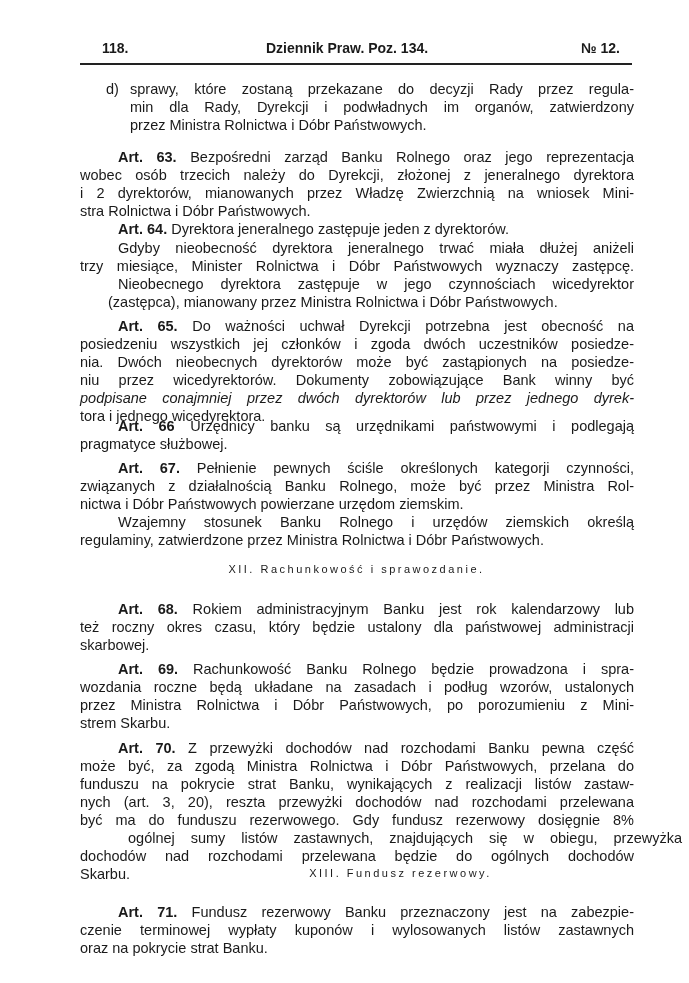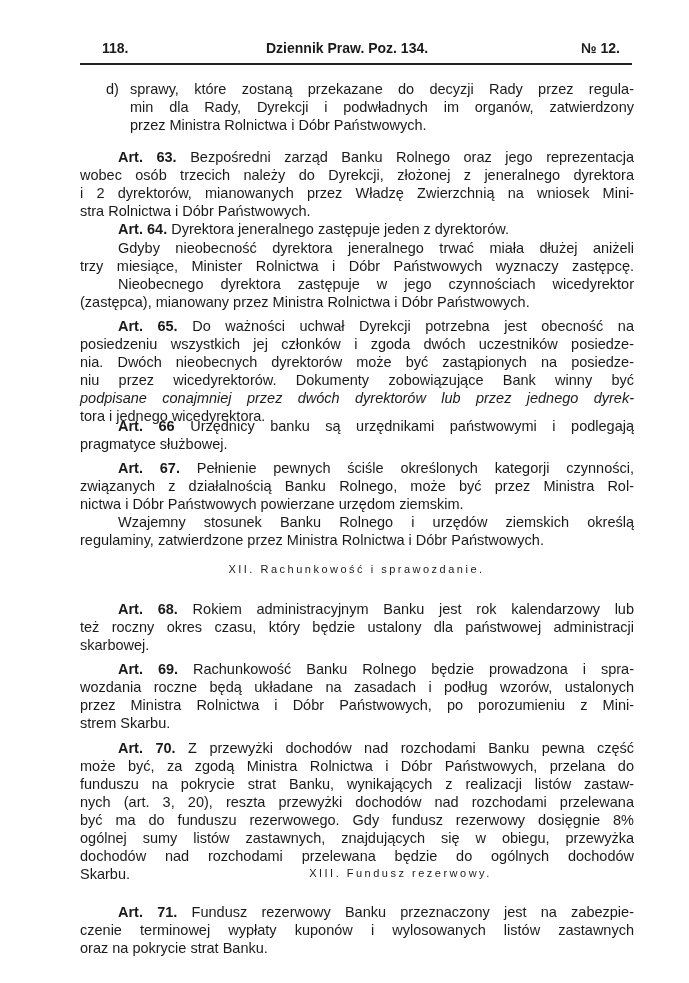--- a/index.html
+++ b/index.html
@@ -39,21 +39,21 @@
 
   <div class="line" style="top:148px;left:106px;width:516px;"><span class="art">Art. 63.</span> <span>Bezpośredni zarząd Banku Rolnego oraz jego reprezentacja</span></div>
   <div class="line full" style="top:166px;">wobec osób trzecich należy do Dyrekcji, złożonej z jeneralnego dyrektora</div>
   <div class="line full" style="top:184px;">i 2 dyrektorów, mianowanych przez Władzę Zwierzchnią na wniosek Mini-</div>
   <div class="line full last" style="top:202px;">stra Rolnictwa i Dóbr Państwowych.</div>
 
   <div class="line last" style="top:220px;"><span class="art">Art. 64.</span> <span>Dyrektora jeneralnego zastępuje jeden z dyrektorów.</span></div>
   <div class="line" style="top:239px;">Gdyby nieobecność dyrektora jeneralnego trwać miała dłużej aniżeli</div>
   <div class="line full" style="top:257px;">trzy miesiące, Minister Rolnictwa i Dóbr Państwowych wyznaczy zastępcę.</div>
   <div class="line" style="top:275px;">Nieobecnego dyrektora zastępuje w jego czynnościach wicedyrektor</div>
-  <div class="line full last" style="top:293px;">(zastępca), mianowany przez Ministra Rolnictwa i Dóbr Państwowych.</div>
+  <div class="line full last" style="top:293px;margin-left:28px;">(zastępca), mianowany przez Ministra Rolnictwa i Dóbr Państwowych.</div>
 
   <div class="line" style="top:317px;"><span class="art">Art. 65.</span> <span>Do ważności uchwał Dyrekcji potrzebna jest obecność na</span></div>
   <div class="line full" style="top:335px;">posiedzeniu wszystkich jej członków i zgoda dwóch uczestników posiedze-</div>
   <div class="line full" style="top:353px;">nia. Dwóch nieobecnych dyrektorów może być zastąpionych na posiedze-</div>
   <div class="line full" style="top:371px;">niu przez wicedyrektorów. Dokumenty zobowiązujące Bank winny być</div>
   <div class="line full" style="top:389px;font-style:italic;">podpisane conajmniej przez dwóch dyrektorów lub przez jednego dyrek-</div>
   <div class="line full last" style="top:407px;">tora i jednego wicedyrektora.</div>
 
   <div class="line" style="top:417px;"><span class="art">Art. 66</span> <span>Urzędnicy banku są urzędnikami państwowymi i podlegają</span></div>
   <div class="line full last" style="top:435px;">pragmatyce służbowej.</div>
@@ -73,21 +73,21 @@
   <div class="line" style="top:660px;"><span class="art">Art. 69.</span> <span>Rachunkowość Banku Rolnego będzie prowadzona i spra-</span></div>
   <div class="line full" style="top:678px;">wozdania roczne będą układane na zasadach i podług wzorów, ustalonych</div>
   <div class="line full" style="top:696px;">przez Ministra Rolnictwa i Dóbr Państwowych, po porozumieniu z Mini-</div>
   <div class="line full last" style="top:714px;">strem Skarbu.</div>
 
   <div class="line" style="top:739px;"><span class="art">Art. 70.</span> <span>Z przewyżki dochodów nad rozchodami Banku pewna część</span></div>
   <div class="line full" style="top:757px;">może być, za zgodą Ministra Rolnictwa i Dóbr Państwowych, przelana do</div>
   <div class="line full" style="top:775px;">funduszu na pokrycie strat Banku, wynikających z realizacji listów zastaw-</div>
   <div class="line full" style="top:793px;">nych (art. 3, 20), reszta przewyżki dochodów nad rozchodami przelewana</div>
   <div class="line full" style="top:811px;">być ma do funduszu rezerwowego. Gdy fundusz rezerwowy dosięgnie 8%</div>
-  <div class="line full" style="top:829px;">ogólnej sumy listów zastawnych, znajdujących się w obiegu, przewyżka</div>
+  <div class="line full" style="top:829px;margin-left:48px;">ogólnej sumy listów zastawnych, znajdujących się w obiegu, przewyżka</div>
   <div class="line full" style="top:847px;">dochodów nad rozchodami przelewana będzie do ogólnych dochodów</div>
   <div class="line full last" style="top:865px;">Skarbu.</div>
 
   <div class="heading" style="top:867px;margin-left:44px;">XIII. Fundusz rezerwowy.</div>
 
   <div class="line" style="top:903px;"><span class="art">Art. 71.</span> <span>Fundusz rezerwowy Banku przeznaczony jest na zabezpie-</span></div>
   <div class="line full" style="top:921px;">czenie terminowej wypłaty kuponów i wylosowanych listów zastawnych</div>
   <div class="line full last" style="top:939px;">oraz na pokrycie strat Banku.</div>
 
 </div>

